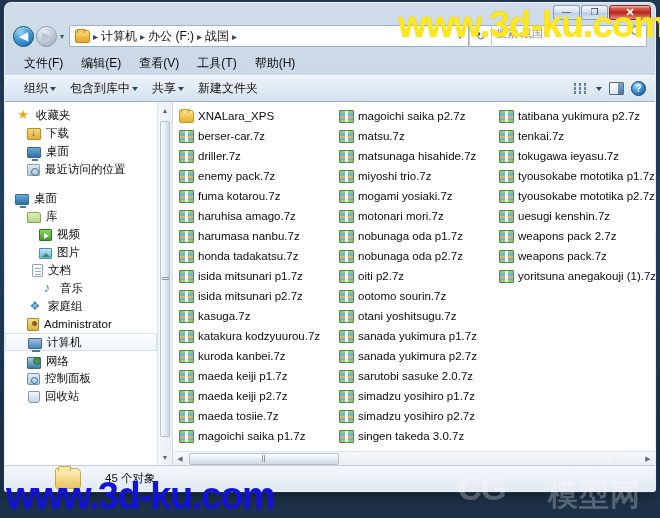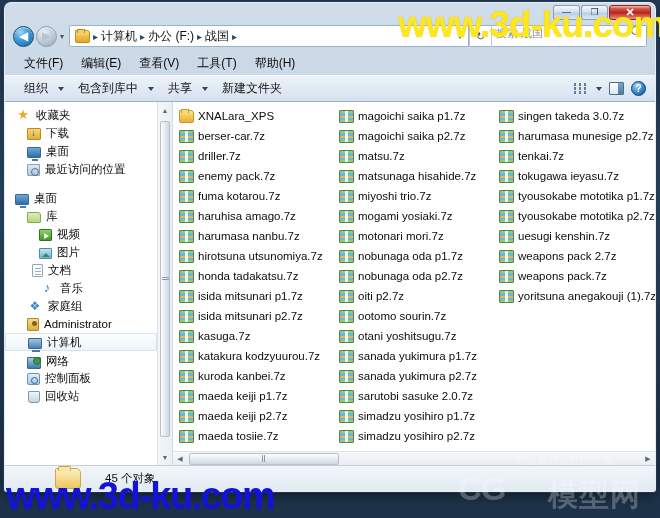--- a/index.html
+++ b/index.html
@@ -120,21 +120,21 @@
 
   
   #toolbar {
     position:absolute; left:0; top:72px; right:0; height:27px;
     background: linear-gradient(180deg, rgba(243,248,252,.85), rgba(214,228,241,.85));
     border-top:1px solid rgba(255,255,255,.75);
     border-bottom:1px solid #9cb2c6;
     display:flex; align-items:center; padding-left:12px;
     font-size:12px; color:#111;
   }
-  #toolbar .tb { padding:3px 7px; display:flex; align-items:center; gap:10px; white-space:nowrap; }
+  #toolbar .tb { padding:3px 7px; display:flex; align-items:center; gap:2px; white-space:nowrap; }
   .caret { width:0;height:0;border-left:3.5px solid transparent;border-right:3.5px solid transparent;border-top:4px solid #2d4763; }
   .tbright { margin-left:auto; display:flex; align-items:center; gap:7px; padding-right:9px; }
   .viewico { width:15px; height:13px; position:relative; }
   .vrow { position:absolute; left:0; height:2.5px; width:14px;
           background:repeating-linear-gradient(90deg,#63809b 0 2.5px,transparent 2.5px 5px); }
   .paneico {
     width:15px; height:13px; border:1.3px solid #4f6c88; border-radius:1px;
     background:linear-gradient(180deg,#fff,#dce8f2); position:relative;
   }
   .paneico:after { content:""; position:absolute; right:0; top:0; bottom:0; width:5px;
@@ -533,24 +533,20 @@
           <div class="fitem">
             <span class="zip"></span>
             <span class="fname">haruhisa amago.7z</span>
           </div>
           <div class="fitem">
             <span class="zip"></span>
             <span class="fname">harumasa nanbu.7z</span>
           </div>
           <div class="fitem">
             <span class="zip"></span>
-            <span class="fname">hirotsuna utsunomiya.7z</span>
-          </div>
-          <div class="fitem">
-            <span class="zip"></span>
             <span class="fname">honda tadakatsu.7z</span>
           </div>
           <div class="fitem">
             <span class="zip"></span>
             <span class="fname">isida mitsunari p1.7z</span>
           </div>
           <div class="fitem">
             <span class="zip"></span>
             <span class="fname">isida mitsunari p2.7z</span>
           </div>
@@ -645,21 +641,21 @@
           <div class="fitem">
             <span class="zip"></span>
             <span class="fname">simadzu yosihiro p2.7z</span>
           </div>
           <div class="fitem">
             <span class="zip"></span>
             <span class="fname">singen takeda 3.0.7z</span>
           </div>
           <div class="fitem">
             <span class="zip"></span>
-            <span class="fname">harumasa munesige p2.7z</span>
+            <span class="fname">tatibana yukimura p2.7z</span>
           </div>
           <div class="fitem">
             <span class="zip"></span>
             <span class="fname">tenkai.7z</span>
           </div>
           <div class="fitem">
             <span class="zip"></span>
             <span class="fname">tokugawa ieyasu.7z</span>
           </div>
           <div class="fitem">

